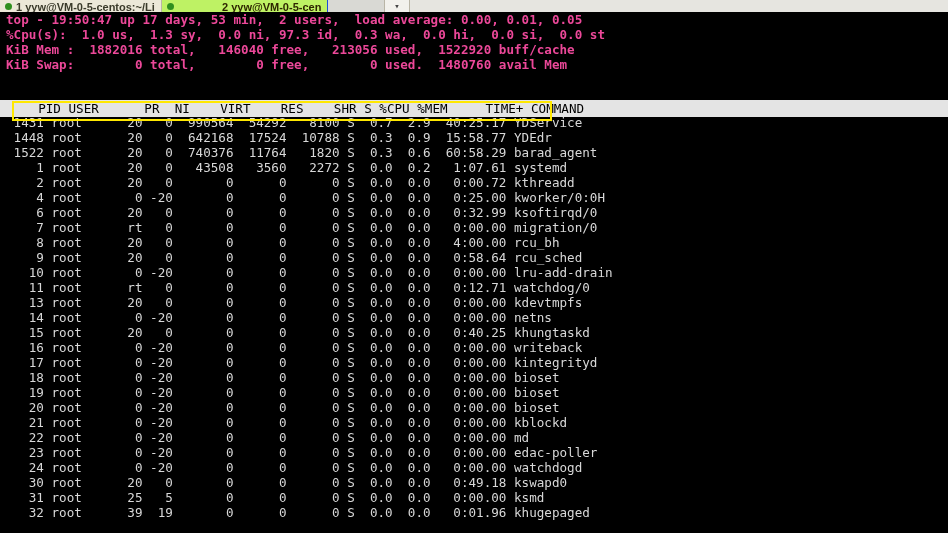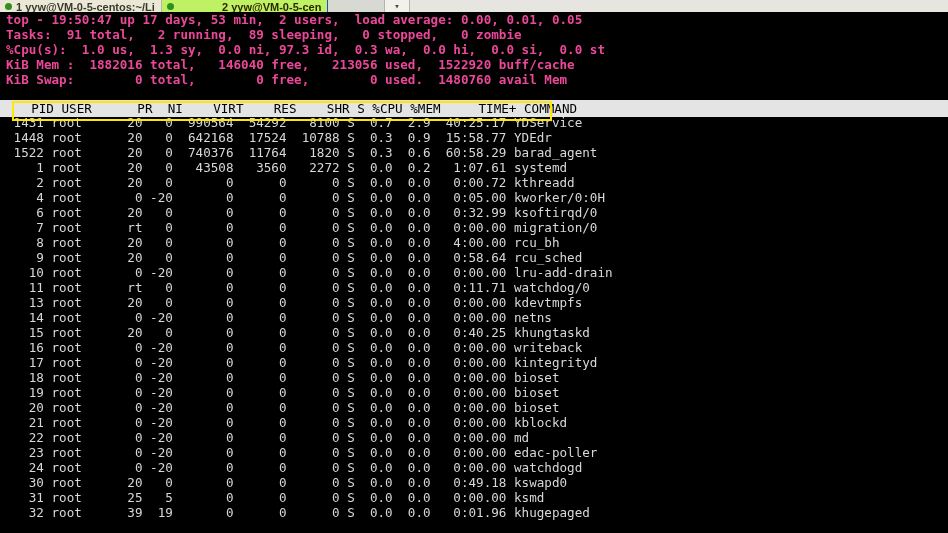--- a/index.html
+++ b/index.html
@@ -116,21 +116,21 @@
     left: 0;
     top: 88px;
     width: 948px;
     height: 17px;
     background: #e4e4e4;
     color: #000000;
     white-space: pre;
     font-family: "DejaVu Sans Mono", monospace;
     font-size: 12.6px;
     line-height: 17px;
-    padding-left: 16px;
+    padding-left: 23px;
     box-sizing: border-box;
     overflow: hidden;
   }
 
   
   #proclist {
     position: absolute;
     left: 0;
     top: 103px;
     width: 786px;
@@ -161,41 +161,40 @@
     <span class="tablabel">2 yyw@VM-0-5-centos:~</span>
   </div>
   <div class="tabspacer"></div>
   <div class="newtab">▾</div>
   <div class="tabrest"></div>
 </div>
 
 <div id="terminal">
 
   <div class="line b">top - 19:50:47 up 17 days, 53 min,  2 users,  load average: 0.00, 0.01, 0.05</div>
-  <div class="line b">Tasks:  91 total,   2 running,  89 sleeping,   0 stopped,   0 zombie</div>
   <div class="line b">%Cpu(s):  1.0 us,  1.3 sy,  0.0 ni, 97.3 id,  0.3 wa,  0.0 hi,  0.0 si,  0.0 st</div>
   <div class="line b">KiB Mem :  1882016 total,   146040 free,   213056 used,  1522920 buff/cache</div>
   <div class="line b">KiB Swap:        0 total,        0 free,        0 used.  1480760 avail Mem</div>
   <div class="line"></div>
 
   <div id="colheader">  PID USER      PR  NI    VIRT    RES    SHR S %CPU %MEM     TIME+ COMMAND                                                                           </div>
 
   <div id="proclist">
       <div class="line"> 1431 root      20   0  990564  54292   8100 S  0.7  2.9  40:25.17 YDService</div>
       <div class="line"> 1448 root      20   0  642168  17524  10788 S  0.3  0.9  15:58.77 YDEdr</div>
       <div class="line"> 1522 root      20   0  740376  11764   1820 S  0.3  0.6  60:58.29 barad_agent</div>
       <div class="line">    1 root      20   0   43508   3560   2272 S  0.0  0.2   1:07.61 systemd</div>
       <div class="line">    2 root      20   0       0      0      0 S  0.0  0.0   0:00.72 kthreadd</div>
-      <div class="line">    4 root       0 -20       0      0      0 S  0.0  0.0   0:05.00 kworker/0:0H</div>
+      <div class="line">    4 root       0 -20       0      0      0 S  0.0  0.0   0:25.00 kworker/0:0H</div>
       <div class="line">    6 root      20   0       0      0      0 S  0.0  0.0   0:32.99 ksoftirqd/0</div>
       <div class="line">    7 root      rt   0       0      0      0 S  0.0  0.0   0:00.00 migration/0</div>
       <div class="line">    8 root      20   0       0      0      0 S  0.0  0.0   4:00.00 rcu_bh</div>
       <div class="line">    9 root      20   0       0      0      0 S  0.0  0.0   0:58.64 rcu_sched</div>
       <div class="line">   10 root       0 -20       0      0      0 S  0.0  0.0   0:00.00 lru-add-drain</div>
-      <div class="line">   11 root      rt   0       0      0      0 S  0.0  0.0   0:11.71 watchdog/0</div>
+      <div class="line">   11 root      rt   0       0      0      0 S  0.0  0.0   0:12.71 watchdog/0</div>
       <div class="line">   13 root      20   0       0      0      0 S  0.0  0.0   0:00.00 kdevtmpfs</div>
       <div class="line">   14 root       0 -20       0      0      0 S  0.0  0.0   0:00.00 netns</div>
       <div class="line">   15 root      20   0       0      0      0 S  0.0  0.0   0:40.25 khungtaskd</div>
       <div class="line">   16 root       0 -20       0      0      0 S  0.0  0.0   0:00.00 writeback</div>
       <div class="line">   17 root       0 -20       0      0      0 S  0.0  0.0   0:00.00 kintegrityd</div>
       <div class="line">   18 root       0 -20       0      0      0 S  0.0  0.0   0:00.00 bioset</div>
       <div class="line">   19 root       0 -20       0      0      0 S  0.0  0.0   0:00.00 bioset</div>
       <div class="line">   20 root       0 -20       0      0      0 S  0.0  0.0   0:00.00 bioset</div>
       <div class="line">   21 root       0 -20       0      0      0 S  0.0  0.0   0:00.00 kblockd</div>
       <div class="line">   22 root       0 -20       0      0      0 S  0.0  0.0   0:00.00 md</div>

